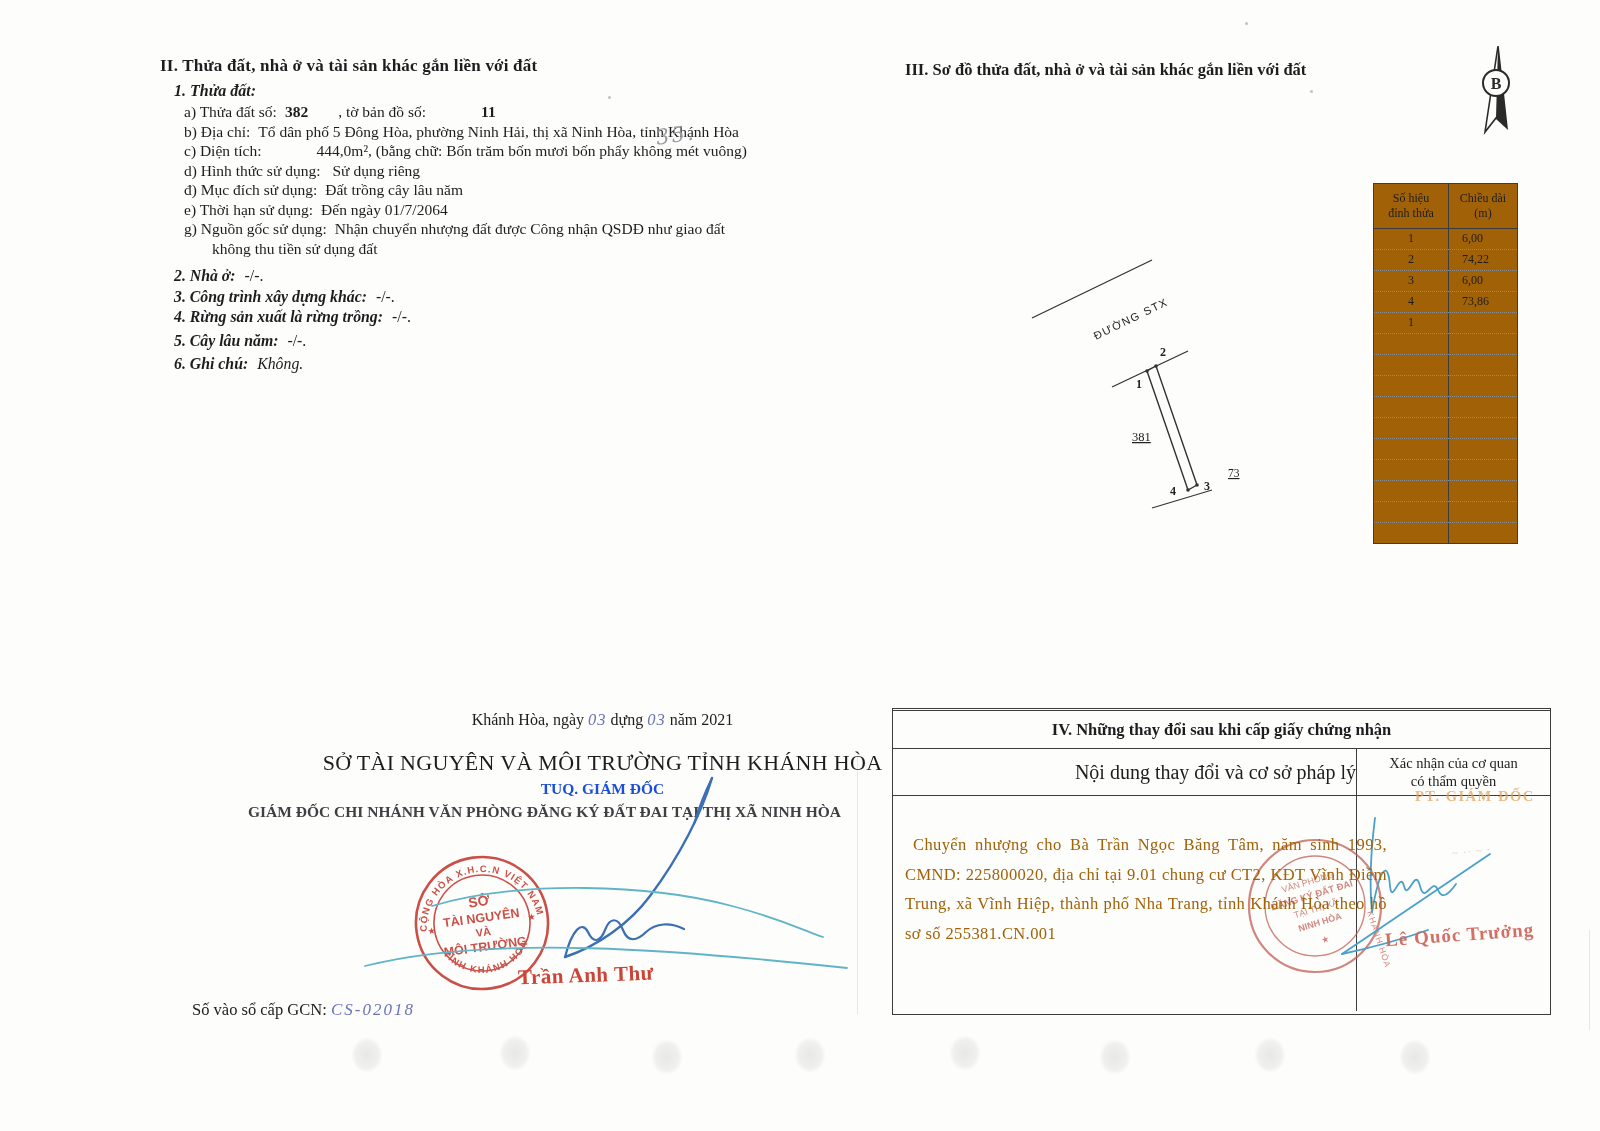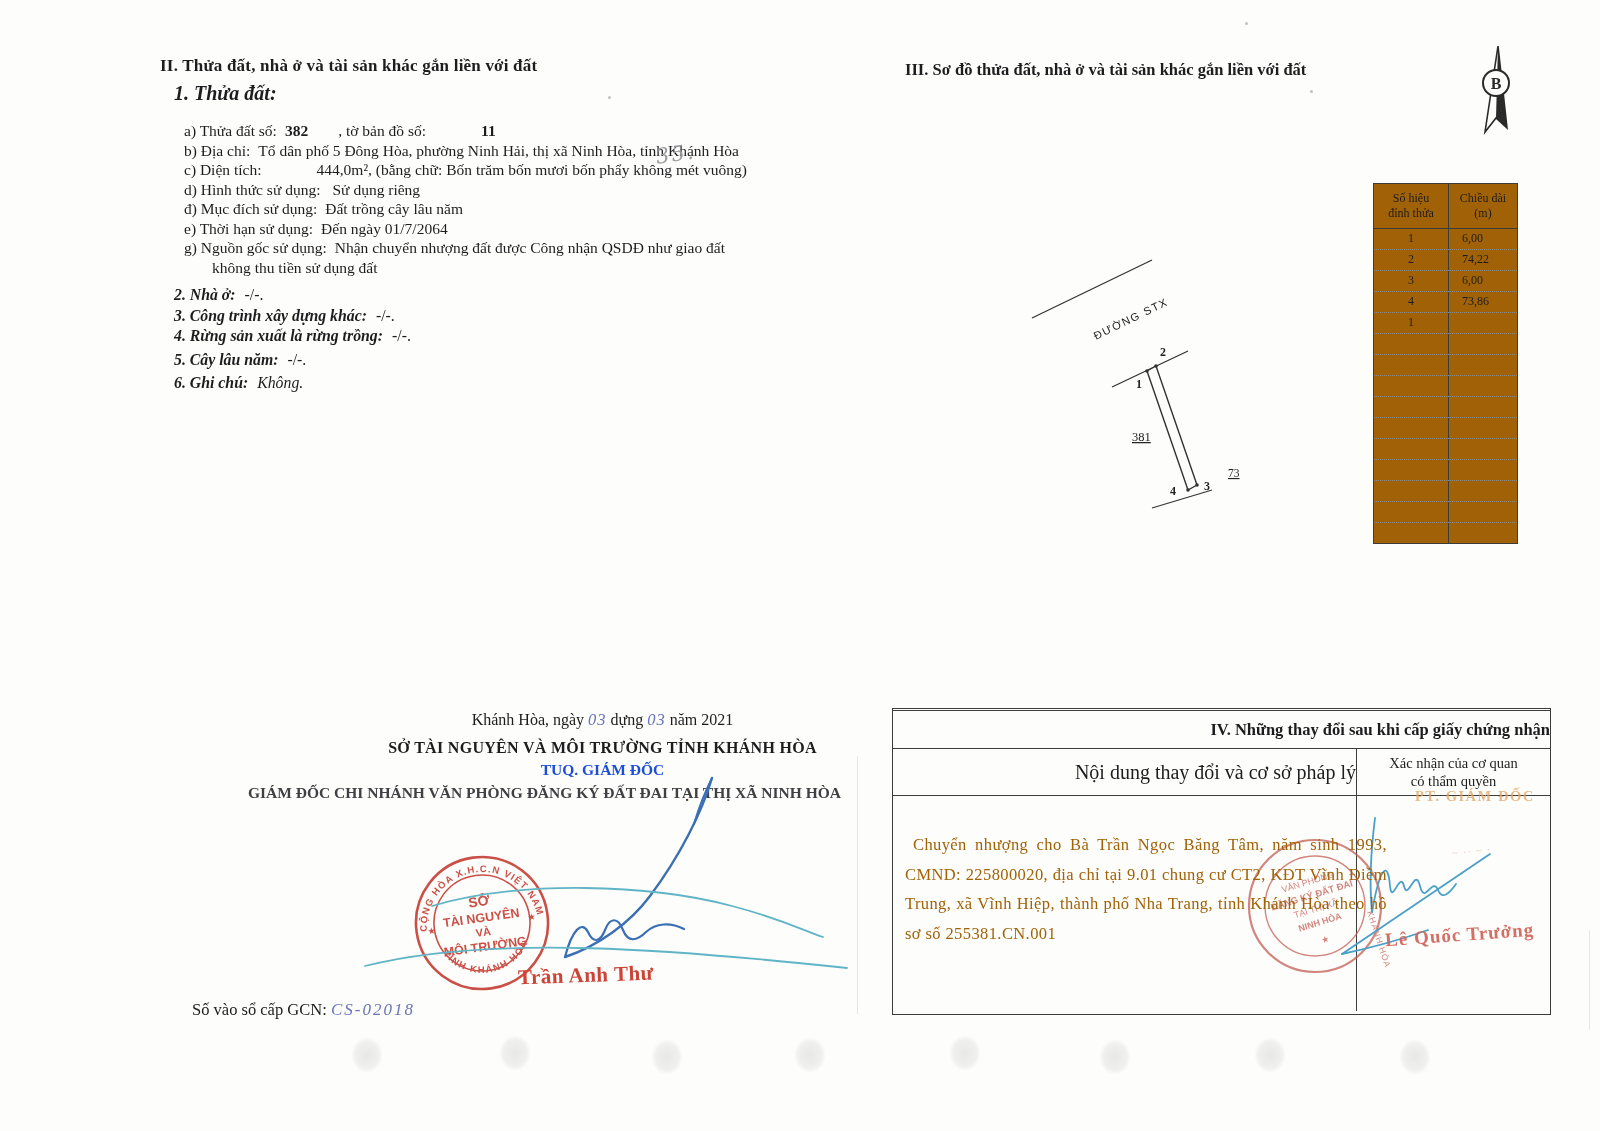--- a/index.html
+++ b/index.html
@@ -7,21 +7,21 @@
     width:1600px;height:1131px;position:relative;overflow:hidden;
     background:#fdfdfb;
     font-family:"Liberation Serif","DejaVu Serif",serif;
     color:#1d1d1f;
   }
   .abs{position:absolute;}
 
   
   #sec2{left:160px;top:56px;width:720px;}
   .s2-heading{font-weight:bold;font-size:17px;letter-spacing:.2px;}
-  .s2-item1{font-weight:bold;font-style:italic;font-size:20px;margin:6px 0 16px 14px;}
+  .s2-item1{font-weight:bold;font-style:italic;font-size:16px;margin:6px 0 2px 14px;}
   .s2-line{margin-left:24px;font-size:15.5px;line-height:19.5px;white-space:nowrap;}
   .s2-val-bold{font-weight:bold;}
   .gap8{margin-left:8px;} .gap30{margin-left:30px;} .gap55{margin-left:55px;} .gap12{margin-left:12px;}
   .pencil-note{
     position:absolute;left:472px;top:24px;
     font-size:21px;color:#9b9ba0;font-style:italic;transform:rotate(-8deg);
     letter-spacing:2px;font-family:"DejaVu Serif",serif;
   }
   .s2-gcont{margin-left:52px;}
   .s2-items{margin-top:8px;}
@@ -41,30 +41,30 @@
   .t3-h2{flex:1;text-align:center;font-size:12px;line-height:15px;padding-top:7px;}
   .t3-row{display:flex;height:20px;border-bottom:1px dotted #8a8a88;}
   .t3-row:last-child{border-bottom:none;}
   .t3-c1{width:74px;border-right:1.2px solid #3c3c3c;text-align:center;font-size:12px;padding-top:2px;}
   .t3-c2{flex:1;font-size:12px;padding:2px 0 0 13px;}
 
   
   #signblock{left:230px;top:710px;width:745px;text-align:center;}
   .dateline{font-size:16px;}
   .hand{color:#6a74b8;font-style:italic;letter-spacing:1px;font-size:16.5px;}
-  .org1{font-weight:bold;font-size:16px;margin-top:9px;letter-spacing:.3px;}
+  .org1{font-weight:normal;font-size:22px;margin-top:20px;letter-spacing:.3px;}
   .org2{font-weight:bold;font-size:15.5px;margin-top:4px;color:#1d4ed8;}
   .org3{font-weight:bold;font-size:15.5px;margin-top:5px;position:relative;left:-58px;color:#3f3f44;white-space:nowrap;}
   #signer-name{left:518px;top:963px;color:#cb4437;font-weight:bold;font-size:21px;transform:rotate(-2deg);letter-spacing:.5px;}
   #gcn-line{left:192px;top:1000px;font-size:16.5px;}
   #gcn-line .hand{font-size:17px;letter-spacing:2px;}
 
   
   #t4{left:892px;top:708px;width:657px;height:303px;border:1.6px solid #3c3c3c;border-top:3px double #3c3c3c;}
-  .t4-title{height:38px;border-bottom:1.3px solid #3c3c3c;text-align:right;font-weight:bold;font-size:16.5px;padding-top:9px;box-sizing:border-box;}
+  .t4-title{height:38px;border-bottom:1.3px solid #3c3c3c;text-align:center;font-weight:bold;font-size:16.5px;padding-top:9px;box-sizing:border-box;}
   .t4-cols{display:flex;height:46px;border-bottom:1.2px solid #3c3c3c;}
   .t4-col1{width:464px;border-right:1.2px solid #3c3c3c;text-align:right;font-size:20px;padding-top:12px;box-sizing:border-box;}
   .t4-col2{flex:1;text-align:center;font-size:14.5px;line-height:18px;padding-top:5px;}
   .t4-body{position:relative;height:215px;}
   .t4-divider{position:absolute;left:463px;top:0;width:1.2px;height:215px;background:#3c3c3c;}
   #t4-entry{
     position:absolute;left:905px;top:830px;width:482px;
     font-size:16.5px;line-height:29.5px;color:#a16207;
     text-align:justify;letter-spacing:.4px;text-indent:8px;z-index:5;
   }

